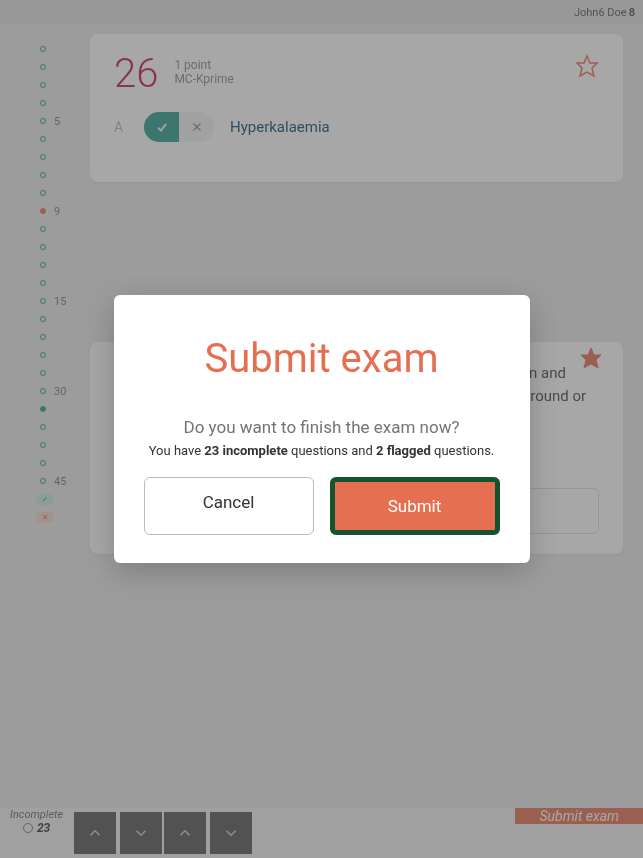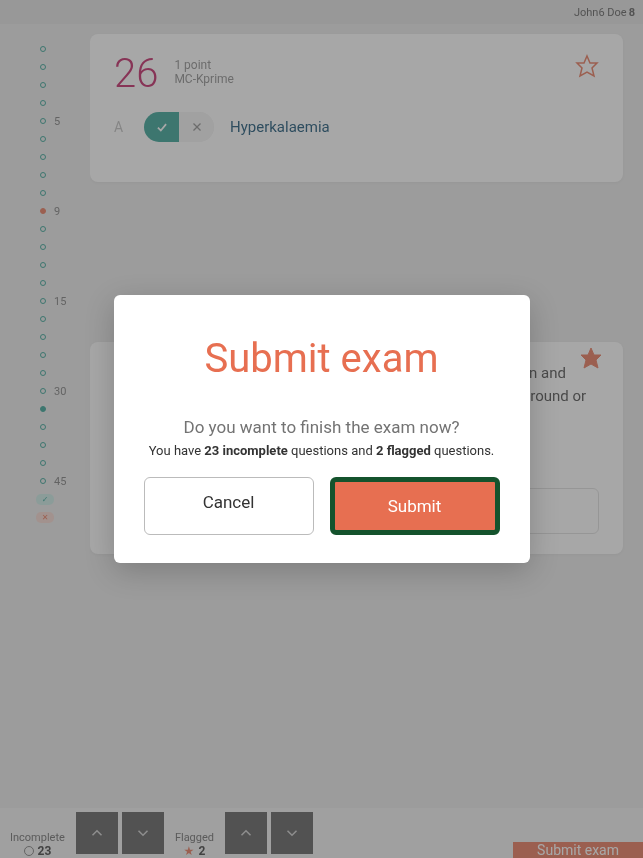--- a/index.html
+++ b/index.html
@@ -27,21 +27,21 @@
 .q-text { font-size: 15px; color: #444; line-height: 1.5; margin-bottom: 20px; }
 .option-row { display: flex; align-items: center; gap: 16px; margin-bottom: 20px; }
 .option-letter { color: #bbb; font-size: 14px; width: 14px; }
 .toggle { display: flex; width: 70px; height: 30px; border-radius: 15px; overflow: hidden; background: #eee; }
 .toggle-half { flex: 1; display: flex; align-items: center; justify-content: center; }
 .toggle-half.active-teal { background: #2a9d8f; color: #fff; }
 .toggle-half.inactive { background: #f2f2f2; color: #888; }
 .toggle-half svg { width: 14px; height: 14px; }
 .option-text { font-size: 15px; color: #0c4a6e; }
 .answer-input { width: 100%; padding: 14px 16px; border: 1px solid #ddd; border-radius: 6px; font-size: 14px; color: #555; margin-top: 16px; background: transparent; }
-.footer { position: absolute; bottom: 0; left: 0; right: 0; height: 50px; background: #f0f0f0; display: flex; align-items: flex-end; }
+.footer { position: absolute; bottom: 0; left: 0; right: 0; height: 50px; background: #f0f0f0; display: flex; align-items: flex-start; font-style: italic; }
 .footer-section { display: flex; flex-direction: column; align-items: center; justify-content: center; padding: 0 10px; font-size: 11px; color: #666; }
 .footer-section .count-row { display: flex; align-items: center; gap: 4px; font-size: 12px; }
 .footer-section .count-row .num { font-weight: 700; color: #333; }
 .nav-btns { display: flex; gap: 2px; align-items: center; }
 .nav-btn { width: 42px; height: 42px; background: #555; display: flex; align-items: center; justify-content: center; cursor: pointer; margin: 4px 1px; }
 .nav-btn svg { width: 18px; height: 18px; stroke: #ccc; }
 .submit-btn { margin-left: auto; background: #e76f51; color: #fff; padding: 0 24px; display: flex; align-items: center; font-size: 14px; cursor: pointer; }
 .overlay { position: absolute; inset: 0; background: rgba(80,80,80,0.5); display: flex; align-items: center; justify-content: center; }
 .modal { background: #fff; border-radius: 6px; width: 416px; padding: 40px 28px 28px; text-align: center; box-shadow: 0 8px 30px rgba(0,0,0,0.2); }
 .modal-title { font-size: 40px; font-weight: 400; color: #e76f51; margin-bottom: 32px; }
@@ -217,27 +217,20 @@
         <svg viewBox="0 0 24 24" fill="none" stroke-width="2">
           <polyline points="6,15 12,9 18,15"></polyline>
         </svg>
       </div>
     <div class="nav-btn">
         <svg viewBox="0 0 24 24" fill="none" stroke-width="2">
           <polyline points="6,9 12,15 18,9"></polyline>
         </svg>
       </div>
   </div>
-  <div class="footer-section">
-    <span>Flagged</span>
-    <div class="count-row">
-        <span class="star-icon-sm">★</span>
-        <span class="num">2</span>
-      </div>
-  </div>
   <div class="nav-btns">
     <div class="nav-btn">
         <svg viewBox="0 0 24 24" fill="none" stroke-width="2">
           <polyline points="6,15 12,9 18,15"></polyline>
         </svg>
       </div>
     <div class="nav-btn">
         <svg viewBox="0 0 24 24" fill="none" stroke-width="2">
           <polyline points="6,9 12,15 18,9"></polyline>
         </svg>

